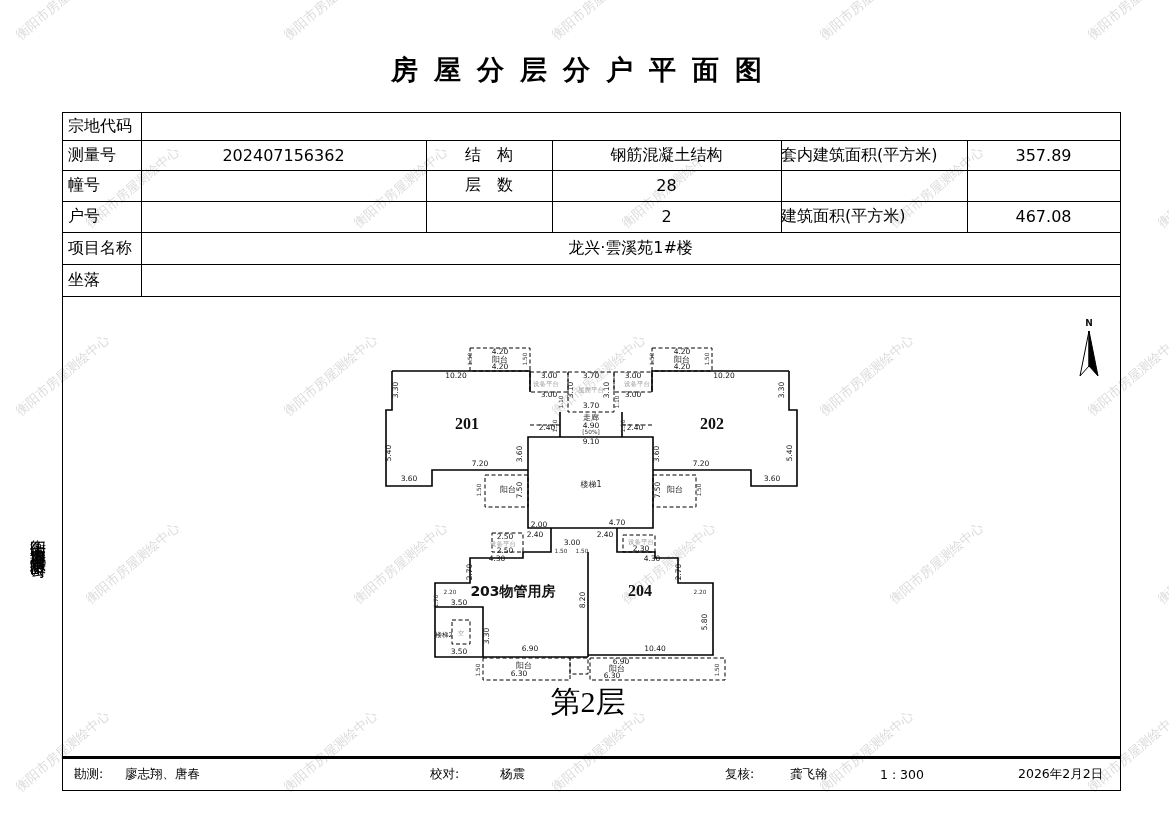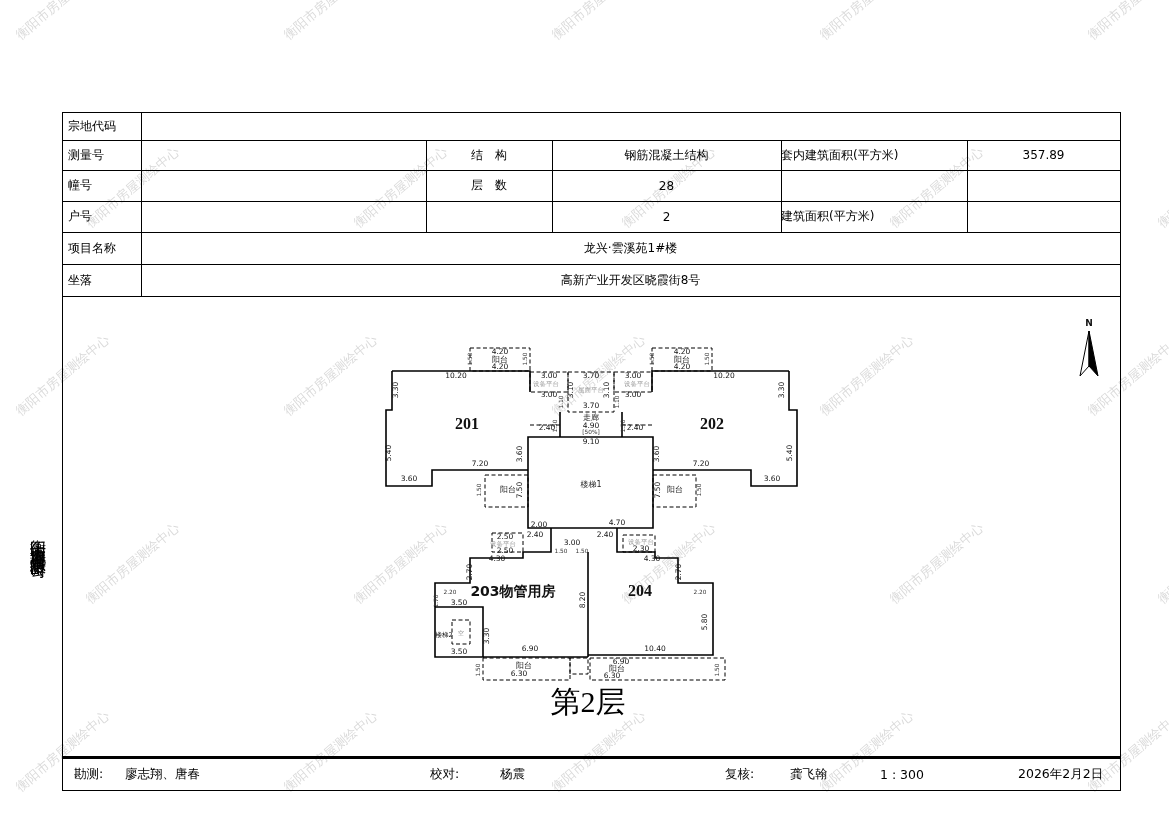--- a/index.html
+++ b/index.html
@@ -5,21 +5,21 @@
   html,body{margin:0;padding:0;background:#fff}
   .sheet{position:relative;width:1169px;height:827px;background:#fff;overflow:hidden;
          font-family:"DejaVu Sans","Liberation Sans",sans-serif;color:#000}
   .wm{position:absolute;color:#bcbcbc;opacity:.55;font-size:13px;white-space:nowrap;
       transform:rotate(-40deg);transform-origin:left center;pointer-events:none}
   .title{position:absolute;left:0;right:0;top:52px;text-align:center;
          font-size:27px;font-weight:bold;letter-spacing:16px}
   .hl,.vl{position:absolute;background:#000}
   .hl{height:1px}.vl{width:1px}
   .hl.thick{height:3px}
-  .cell{position:absolute;font-size:12px;display:flex;align-items:center;white-space:nowrap}
+  .cell{position:absolute;font-size:16px;display:flex;align-items:center;white-space:nowrap}
   .c-center{justify-content:center}
   .c-left{padding-left:6px}
   .c-left10{}
   .company{position:absolute;left:27px;top:527px;writing-mode:vertical-rl;text-orientation:upright;
            font-size:16px;letter-spacing:2px}
   .froot{position:absolute;top:762px;height:24px;font-size:12.5px;display:flex;align-items:center;white-space:nowrap}
   svg text{font-family:"DejaVu Sans","Liberation Sans",sans-serif;fill:#111;text-anchor:middle}
   svg text.d{font-size:7.5px}
   svg text.tiny{font-size:5.8px;fill:#333}
   svg text.gray{font-size:6.5px;fill:#9a9a9a}
@@ -59,20 +59,21 @@
       <div class="wm" style="left: 624px; top: 592px;">衡阳市房屋测绘中心</div>
       <div class="wm" style="left: 892px; top: 592px;">衡阳市房屋测绘中心</div>
       <div class="wm" style="left: 1160px; top: 592px;">衡阳市房屋测绘中心</div>
       <div class="wm" style="left: 18px; top: 780px;">衡阳市房屋测绘中心</div>
       <div class="wm" style="left: 286px; top: 780px;">衡阳市房屋测绘中心</div>
       <div class="wm" style="left: 554px; top: 780px;">衡阳市房屋测绘中心</div>
       <div class="wm" style="left: 822px; top: 780px;">衡阳市房屋测绘中心</div>
       <div class="wm" style="left: 1090px; top: 780px;">衡阳市房屋测绘中心</div>
     </div>
 
+  <div class="title">房屋分层分户平面图</div>
 
   <div class="company">衡阳市大雁地理信息有限公司</div>
 
   <div class="hl" style="left:62px;top:112px;width:1059px"></div>
   <div class="hl" style="left:62px;top:140px;width:1059px"></div>
   <div class="hl" style="left:62px;top:170px;width:1059px"></div>
   <div class="hl" style="left:62px;top:201px;width:1059px"></div>
   <div class="hl" style="left:62px;top:232px;width:1059px"></div>
   <div class="hl" style="left:62px;top:264px;width:1059px"></div>
   <div class="hl" style="left:62px;top:296px;width:1059px"></div>
@@ -83,40 +84,41 @@
   <div class="vl" style="left:141px;top:112px;height:184px"></div>
   <div class="vl" style="left:426px;top:140px;height:92px"></div>
   <div class="vl" style="left:552px;top:140px;height:92px"></div>
   <div class="vl" style="left:781px;top:140px;height:92px"></div>
   <div class="vl" style="left:967px;top:140px;height:92px"></div>
 
   <div class="cell c-left" style="left:62px;top:112px;width:79px;height:28px">宗地代码</div>
   <div class="cell c-center" style="left:141px;top:112px;width:979px;height:28px"></div>
 
   <div class="cell c-left" style="left:62px;top:140px;width:79px;height:30px">测量号</div>
+  <div class="cell c-center" style="left:141px;top:140px;width:285px;height:30px">202407156362</div>
   <div class="cell c-center" style="left:426px;top:140px;width:126px;height:30px">结　构</div>
   <div class="cell c-center" style="left:552px;top:140px;width:229px;height:30px">钢筋混凝土结构</div>
   <div class="cell c-left10" style="left:781px;top:140px;width:186px;height:30px">套内建筑面积(平方米)</div>
   <div class="cell c-center" style="left:967px;top:140px;width:153px;height:30px">357.89</div>
 
   <div class="cell c-left" style="left:62px;top:170px;width:79px;height:31px">幢号</div>
   <div class="cell c-center" style="left:141px;top:170px;width:285px;height:31px"></div>
   <div class="cell c-center" style="left:426px;top:170px;width:126px;height:31px">层　数</div>
   <div class="cell c-center" style="left:552px;top:170px;width:229px;height:31px">28</div>
 
   <div class="cell c-left" style="left:62px;top:201px;width:79px;height:31px">户号</div>
   <div class="cell c-center" style="left:141px;top:201px;width:285px;height:31px"></div>
   <div class="cell c-center" style="left:552px;top:201px;width:229px;height:31px">2</div>
   <div class="cell c-left10" style="left:781px;top:201px;width:186px;height:31px">建筑面积(平方米)</div>
+  <div class="cell c-center" style="left:967px;top:201px;width:153px;height:31px">467.08</div>
 
   <div class="cell c-left" style="left:62px;top:232px;width:79px;height:32px">项目名称</div>
   <div class="cell c-center" style="left:141px;top:232px;width:979px;height:32px">龙兴·雲溪苑1#楼</div>
 
   <div class="cell c-left" style="left:62px;top:264px;width:79px;height:32px">坐落</div>
-  <div class="cell c-center" style="left:141px;top:264px;width:979px;height:32px">高新产业开发区晓霞街8号</div>
 
   <svg id="plan-svg" style="position:absolute;left:62px;top:296px" width="1058" height="460" viewBox="62 296 1058 460">
 
     <path class="wall" d="M392 371 L530 371 L530 392"></path>
     <path class="wall" d="M392 371 L392 410 L386 410 L386 486 L432 486 L432 470 L528 470"></path>
 
     <path class="wall" d="M789 371 L652 371 L652 392"></path>
     <path class="wall" d="M789 371 L789 410 L797 410 L797 486 L751 486 L751 470 L653 470"></path>
 
     <path class="wall" d="M528 437 L653 437 L653 528 L528 528 Z"></path>

